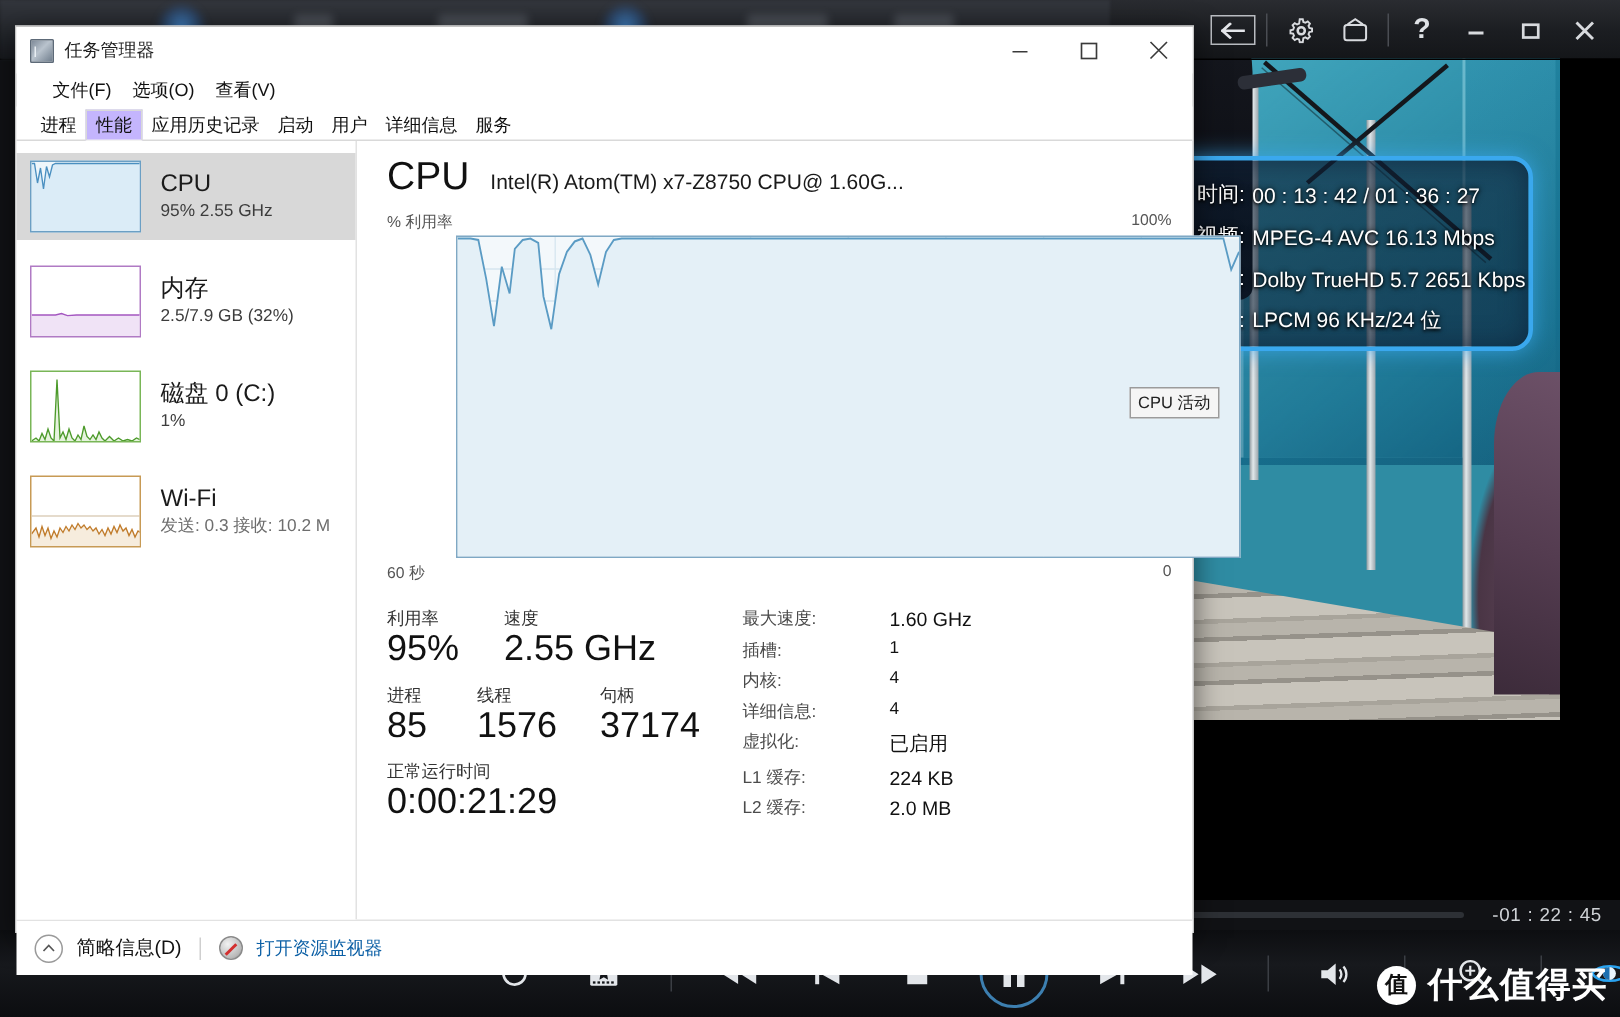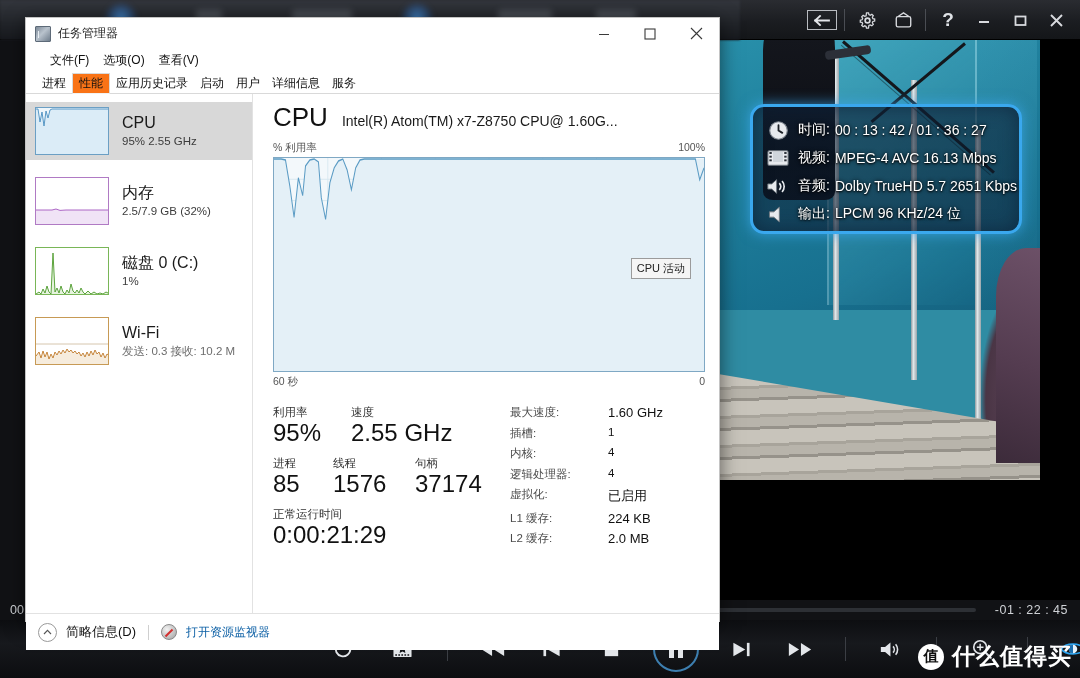--- a/index.html
+++ b/index.html
@@ -159,21 +159,21 @@
   }
   .osd-ico {
     width: 26px; height: 22px; margin-right: 7px;
     display: flex; align-items: center; justify-content: center;
     flex: 0 0 26px;
   }
   .osd-lbl { margin-right: 5px; }
 
   
   #tm {
-    position: absolute; left: 25px; top: 17px; width: 695px; height: 605px;
+    position: absolute; left: 10px; top: 17px; width: 786px; height: 605px;
     background: #ffffff;
     border: 1px solid #c4c4c4;
     box-shadow: 0 4px 18px rgba(0,0,0,.55);
     font-size: 12px;
     color: #1a1a1a;
   }
   #tm-title {
     height: 31px; display: flex; align-items: center;
     padding-left: 9px;
     background: #ffffff;
@@ -212,21 +212,21 @@
     padding-left: 10px;
     border-bottom: 1px solid #d9d9d9;
     background: #ffffff;
   }
   .tm-tab {
     padding: 3px 6px 4px 6px;
     font-size: 12px; color: #111;
     line-height: 1;
   }
   .tm-tab.active {
-    background: #f97316;
+    background: #c4b5fd;
     border: 1px solid #d9d9d9;
     border-bottom: 1px solid #f2f2f2;
     margin-bottom: -1px;
   }
   #tm-body {
     display: flex;
     height: 519px;
   }
 
   
@@ -261,20 +261,21 @@
   #cpu-head-sub { font-size: 14px; color: #1a1a1a; margin-left: 14px; }
   #graph-labels {
     display: flex; justify-content: space-between;
     font-size: 10.5px; color: #555; margin-top: 8px; margin-bottom: 2px;
   }
   #graph {
     height: 215px; width: 100%;
     border: 1px solid #7fa8c4;
     position: relative; overflow: hidden;
     background: #f3f8fb;
+    margin-left: 46px;
   }
   #graph svg { display: block; width: 100%; height: 100%; }
   #graph-foot {
     display: flex; justify-content: space-between;
     font-size: 10.5px; color: #555; margin-top: 3px;
   }
   #cpu-tip {
     position: absolute; right: 13px; top: 100px;
     background: #f5f5f5; border: 1px solid #9b9b9b;
     font-size: 11px; color: #222; padding: 2px 5px;
@@ -791,21 +792,21 @@
             </div>
             <div class="spec">
               <span class="sk">插槽:</span>
               <span class="sv">1</span>
             </div>
             <div class="spec">
               <span class="sk">内核:</span>
               <span class="sv">4</span>
             </div>
             <div class="spec">
-              <span class="sk">逻辑处理器:</span>
+              <span class="sk">详细信息:</span>
               <span class="sv">4</span>
             </div>
             <div class="spec big">
               <span class="sk">虚拟化:</span>
               <span class="sv">已启用</span>
             </div>
             <div class="spec big">
               <span class="sk">L1 缓存:</span>
               <span class="sv">224 KB</span>
             </div>

